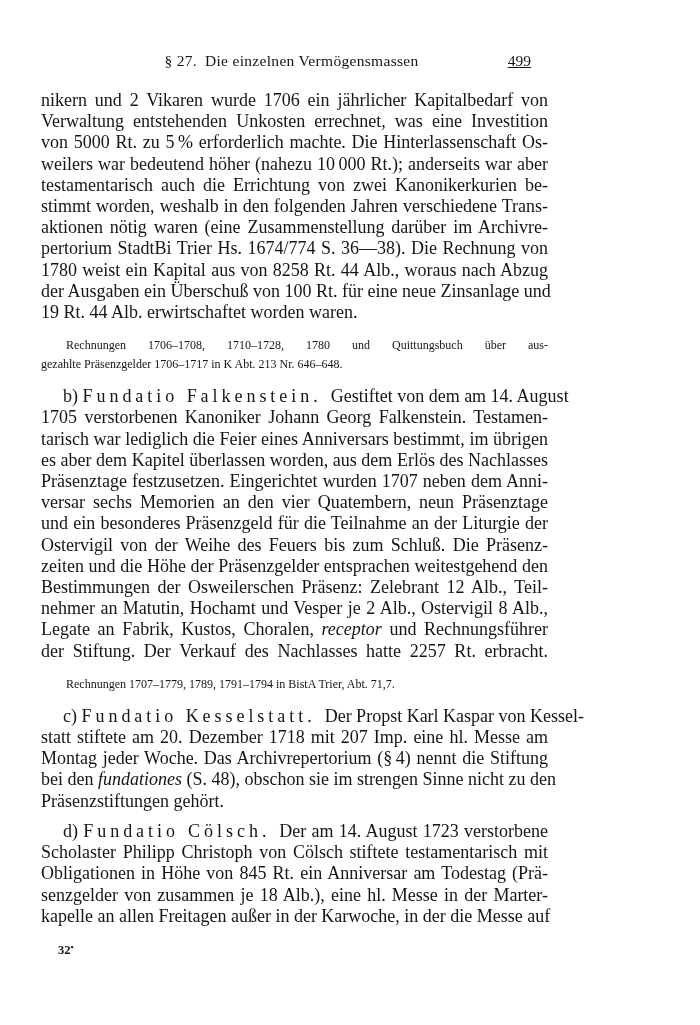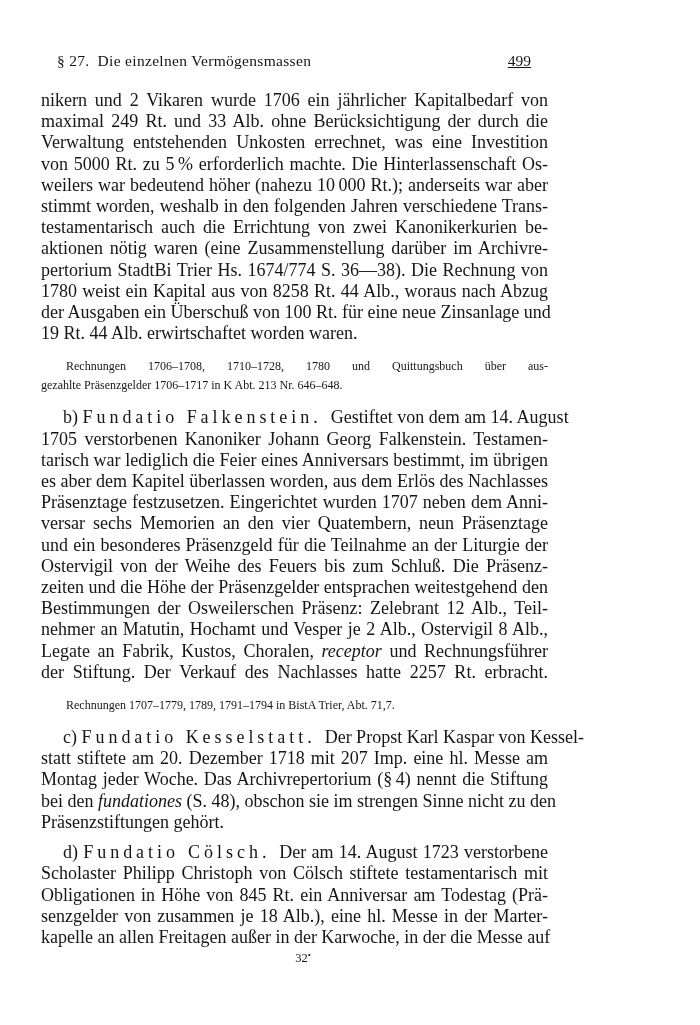--- a/index.html
+++ b/index.html
@@ -18,21 +18,21 @@
   }
   .running-header {
     position: relative;
     height: 21px;
     margin-bottom: 19px;
     font-size: 15.5px;
     line-height: 21px;
   }
   .running-header .title {
     position: absolute; left: 16px; right: 22px;
-    text-align: left;
+    text-align: center;
     letter-spacing: 0.02em;
   }
   .running-header .pageno {
     position: absolute; right: 17px; top: 0; text-decoration: underline;
   }
   .line {
     text-align: justify;
     -moz-text-align-last: justify;
     text-align-last: justify;
     white-space: nowrap;
@@ -45,46 +45,44 @@
   .block.body { font-size: 18px; line-height: 21.2px; }
   .block.body + .block.body { margin-top: 9px; }
   .block.note {
     font-size: 12px; line-height: 19px;
     margin: 13px 0 12px 0;
   }
   .block.note .line.indent { text-indent: 25px; }
   .sp { letter-spacing: 0.22em; }
   .it { font-style: italic; }
   .page-footer {
-    margin-top: 2px;
+    margin-top: 15px;
     font-size: 12.5px;
-    font-weight: normal;
+    font-weight: bold;
     text-indent: 17px;
-    text-align: center;
   }
   .page-footer sup { font-size: 9px; vertical-align: 4px; }
 </style>
 </head>
 <body>
 
 <div class="page">
   <div class="running-header">
     <div class="title">§ 27. Die einzelnen Vermögensmassen</div>
     <div class="pageno">499</div>
   </div>
 
   <main class="content">
       <div class="block body">
         <div class="line"><span>nikern und 2 Vikaren wurde 1706 ein jährlicher Kapitalbedarf von</span></div>
-        <div class="line"><span>maximal 249 Rt. und 33 Alb. ohne Berücksichtigung der durch die</span></div>
         <div class="line"><span>Verwaltung entstehenden Unkosten errechnet, was eine Investition</span></div>
         <div class="line"><span>von 5000 Rt. zu 5 % erforderlich machte. Die Hinterlassenschaft Os-</span></div>
         <div class="line"><span>weilers war bedeutend höher (nahezu 10 000 Rt.); anderseits war aber</span></div>
+        <div class="line"><span>testamentarisch auch die Errichtung von zwei Kanonikerkurien be-</span></div>
         <div class="line"><span>stimmt worden, weshalb in den folgenden Jahren verschiedene Trans-</span></div>
-        <div class="line"><span>testamentarisch auch die Errichtung von zwei Kanonikerkurien be-</span></div>
         <div class="line"><span>aktionen nötig waren (eine Zusammenstellung darüber im Archivre-</span></div>
         <div class="line"><span>pertorium StadtBi Trier Hs. 1674/774 S. 36—38). Die Rechnung von</span></div>
         <div class="line"><span>1780 weist ein Kapital aus von 8258 Rt. 44 Alb., woraus nach Abzug</span></div>
         <div class="line"><span>der Ausgaben ein Überschuß von 100 Rt. für eine neue Zinsanlage und</span></div>
         <div class="line short"><span>19 Rt. 44 Alb. erwirtschaftet worden waren.</span></div>
       </div>
       <div class="block note">
         <div class="line indent"><span>Rechnungen 1706–1708, 1710–1728, 1780 und Quittungsbuch über aus-</span></div>
         <div class="line short"><span>gezahlte Präsenzgelder 1706–1717 in K Abt. 213 Nr. 646–648.</span></div>
       </div>

